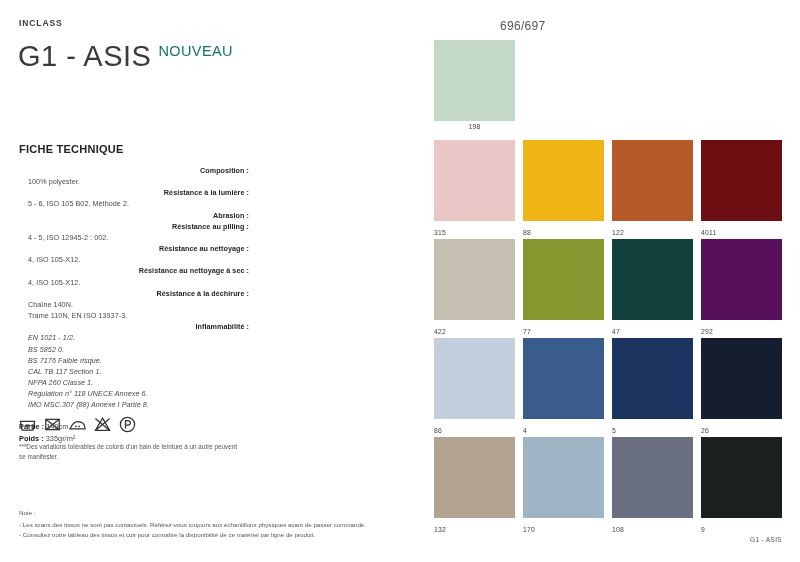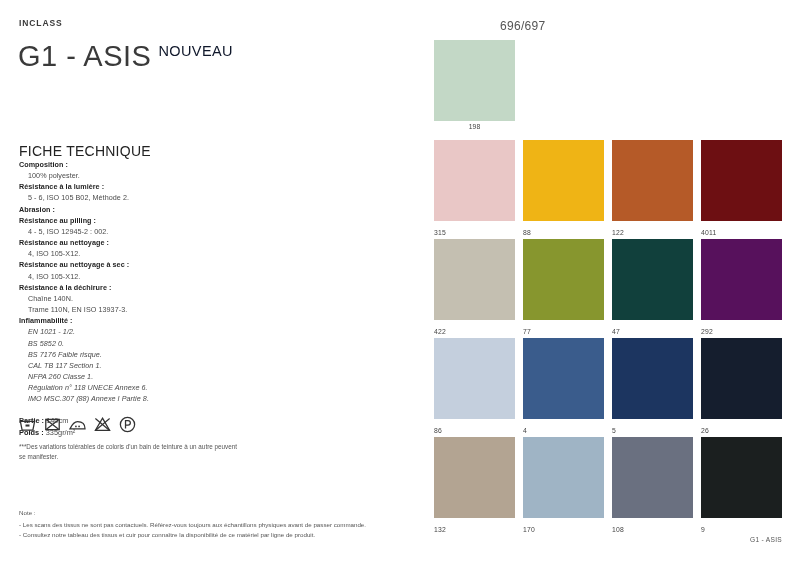--- a/index.html
+++ b/index.html
@@ -20,34 +20,34 @@
   }
   .title-row {
     position: absolute; left: 18px; top: 42px;
     display: flex; align-items: flex-start;
   }
   .title-main {
     font-size: 29px; font-weight: 400; color: #3a3a3a;
     letter-spacing: 0.5px; line-height: 1;
   }
   .title-badge {
-    font-size: 14.5px; font-weight: 400; color: #0f172a;
+    font-size: 14.5px; font-weight: 400; color: #0f766e;
     letter-spacing: 0.4px; margin-left: 7px; margin-top: 1px;
   }
 
   
   .spec { position: absolute; left: 19px; top: 143px; width: 230px; }
   .spec-title {
-    font-size: 14px; font-weight: 400; color: #222;
-    letter-spacing: 0.25px; 
+    font-size: 11px; font-weight: 700; color: #222;
+    letter-spacing: 0.25px; margin-bottom: 10px;
   }
   .spec-block { margin-bottom: 0px; }
   .spec-label {
     font-size: 7.2px; font-weight: 700; color: #1f1f1f;
-    line-height: 1.55; letter-spacing: 0.05px;
+    line-height: 1.55; letter-spacing: 0.05px; text-align: right;
   }
   .spec-value {
     font-size: 7.2px; font-weight: 400; color: #4a4a4a;
     line-height: 1.55; padding-left: 9px; letter-spacing: 0.05px;
   }
 
   .spec-meta { margin-top: 11px; }
   .meta-line { font-size: 7.4px; line-height: 1.6; color: #1f1f1f; }
   .meta-line b { font-weight: 700; }
   .meta-line span { font-weight: 400; color: #4a4a4a; }

